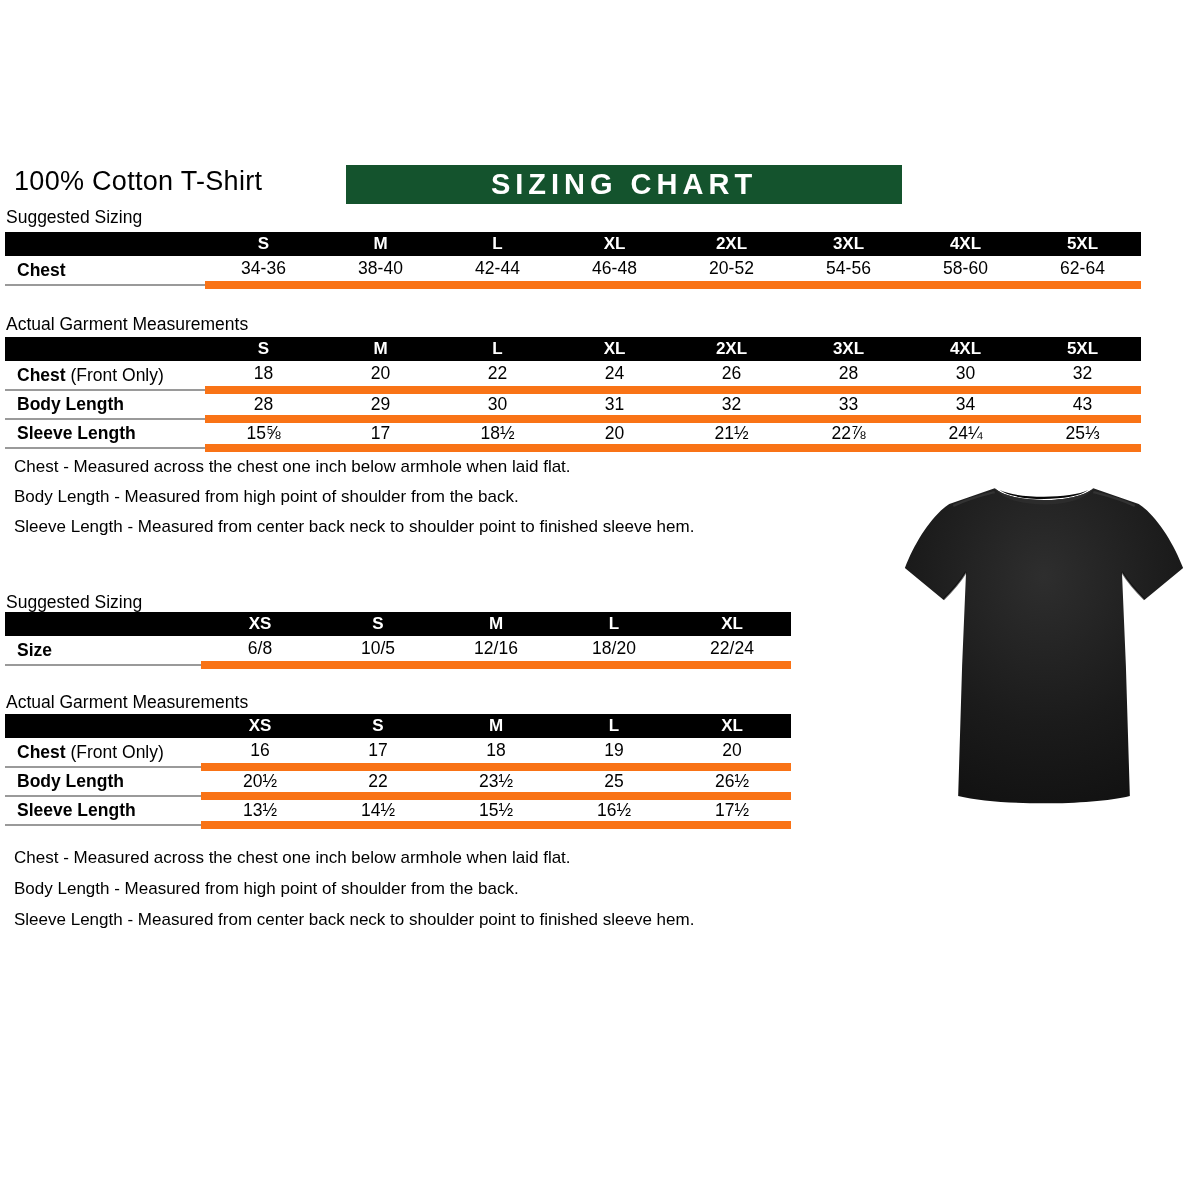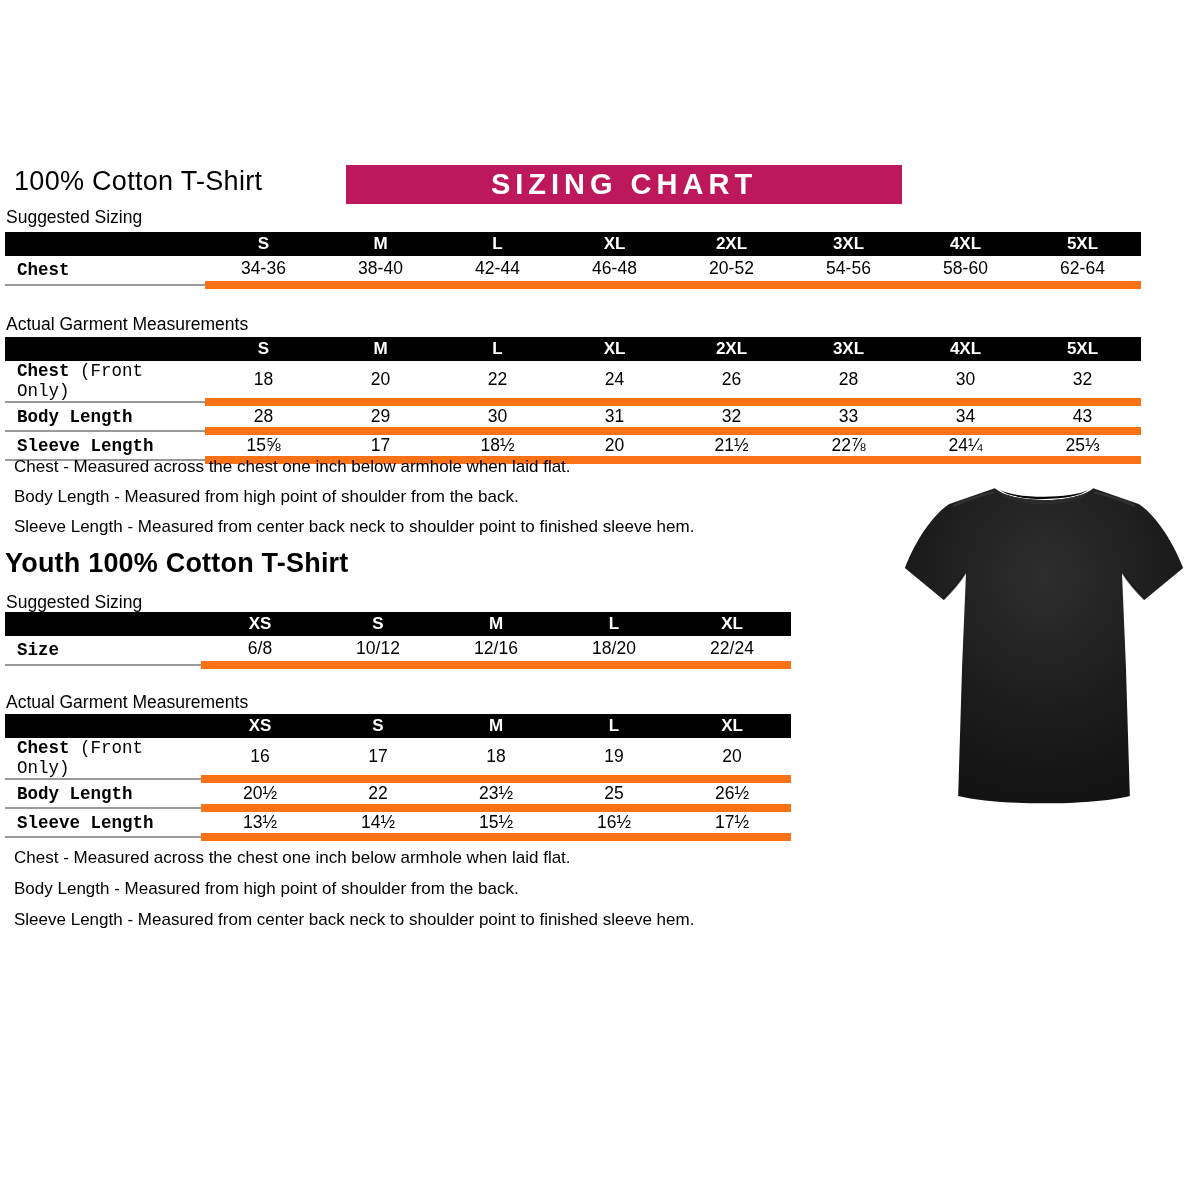--- a/index.html
+++ b/index.html
@@ -2,21 +2,21 @@
 <html><head>
 <meta charset="utf-8">
 <style>
   html,body{margin:0;padding:0;background:#fff;}
   .page{
     position:relative;width:1200px;height:1200px;background:#ffffff;
     font-family:"Liberation Sans", sans-serif;color:#000;overflow:hidden;
   }
   .title{position:absolute;left:14px;top:166px;font-size:27px;font-weight:400;letter-spacing:.3px;}
   .banner{
-    position:absolute;left:346px;top:165px;width:556px;height:39px;background:#be185d;color:#fff;
+    position:absolute;left:346px;top:165px;width:556px;height:39px;background:#14532d;color:#fff;
     display:flex;align-items:center;justify-content:center;
     font-size:29px;font-weight:700;letter-spacing:5px;
   }
   .section-label{position:absolute;font-size:17.5px;font-weight:400;}
   #adult-suggested-label{left:6px;top:207px;}
   #adult-actual-label{left:6px;top:314px;}
   #youth-suggested-label{left:6px;top:592px;}
   #youth-actual-label{left:6px;top:692px;}
 
   table.size-table{position:absolute;border-collapse:collapse;table-layout:fixed;}
@@ -34,21 +34,20 @@
   table.adult th.label-col{width:200px;}
   table.youth th.label-col{width:196px;}
   .size-table tbody tr{height:29px;}
   .size-table tbody td{
     text-align:center;font-size:17.5px;font-weight:400;
     border-bottom:8px solid #f97316;padding:0;
   }
   .size-table tbody th.label-col{
     text-align:left;padding:0 0 0 12px;font-size:17.5px;
     border-bottom:2px solid #9a9a9a;
-    font-family:Liberation Mono, monospace;
   }
   .row-label{font-weight:700;}
   .row-suffix{font-weight:400;}
 
   .notes{position:absolute;font-size:17px;}
   #adult-notes{left:14px;top:452px;}
   #youth-notes{left:14px;top:842px;}
   .note-line{height:30px;line-height:30px;white-space:nowrap;}
   #youth-notes .note-line{font-weight:500;height:31px;line-height:31px;}
 
@@ -146,39 +145,38 @@
         </tr>
       </tbody>
     </table>
 
   <div class="notes" id="adult-notes">
     <div class="note-line">Chest - Measured across the chest one inch below armhole when laid flat.</div>
     <div class="note-line">Body Length - Measured from high point of shoulder from the back.</div>
     <div class="note-line">Sleeve Length - Measured from center back neck to shoulder point to finished sleeve hem.</div>
   </div>
 
-  <div class="youth-title">Youth 100% Cotton T-Shirt</div>
 
   <div class="section-label" id="youth-suggested-label">Suggested Sizing</div>
   <table class="size-table youth" id="youth-suggested-table">
       <thead>
         <tr>
           <th class="label-col"></th>
           <th>XS</th>
           <th>S</th>
           <th>M</th>
           <th>L</th>
           <th>XL</th>
         </tr>
       </thead>
       <tbody>
         <tr>
           <th class="label-col"><span class="row-label">Size</span></th>
           <td>6/8</td>
-          <td>10/12</td>
+          <td>10/5</td>
           <td>12/16</td>
           <td>18/20</td>
           <td>22/24</td>
         </tr>
       </tbody>
     </table>
 
   <div class="section-label" id="youth-actual-label">Actual Garment Measurements</div>
   <table class="size-table youth" id="youth-actual-table">
       <thead>

